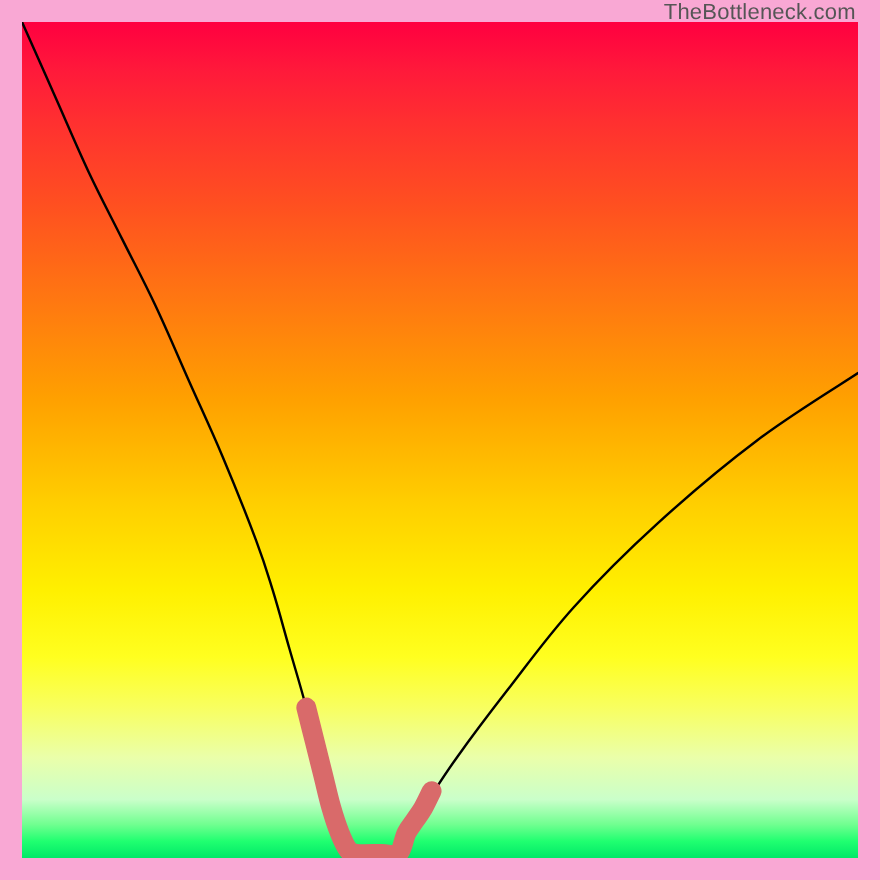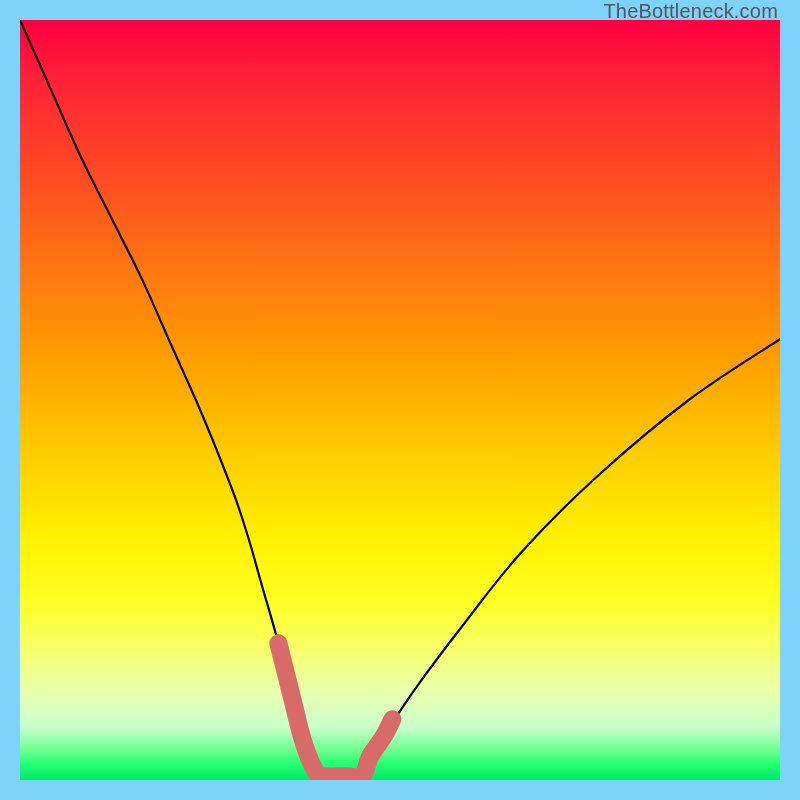--- a/index.html
+++ b/index.html
@@ -1,20 +1,20 @@
 <!DOCTYPE html>
 <html><head>
 <meta charset="utf-8">
 <style>
   * { margin: 0; padding: 0; box-sizing: border-box; }
   html, body { width: 800px; height: 800px; overflow: hidden; background: #000; }
   .frame {
     width: 800px;
     height: 800px;
-    background: #7dd3fc;
+    background: #f9a8d4;
     position: relative;
   }
   .plot {
     position: absolute;
     left: 20px;
     top: 20px;
     width: 760px;
     height: 760px;
     overflow: hidden;
   }

